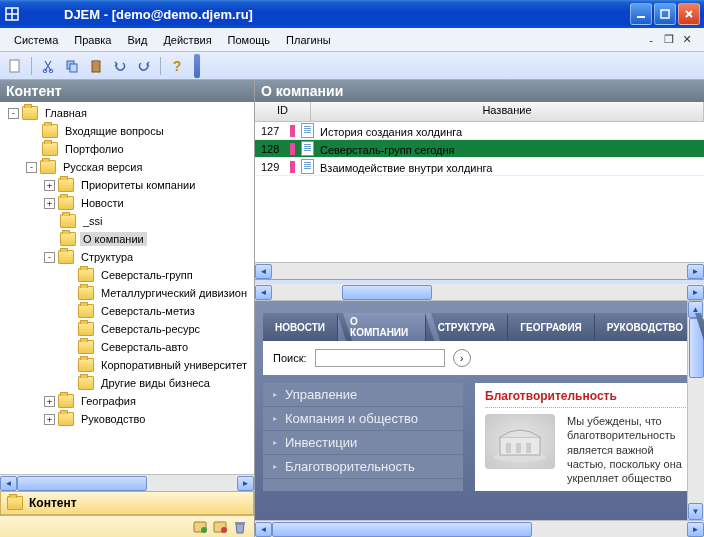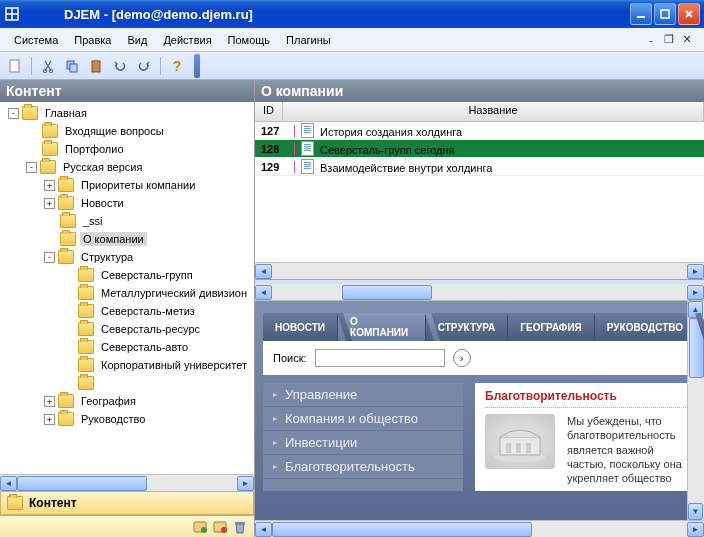--- a/index.html
+++ b/index.html
@@ -51,26 +51,26 @@
   .accordion-bar .folder-icon { margin-right: 6px; }
   
   .status-strip { height: 22px; background: linear-gradient(to bottom, #fff5d0, #f8e8b0); border-top: 1px solid #d0b060; display: flex; align-items: center; justify-content: flex-end; padding: 0 6px; gap: 4px; }
   .status-icon { width: 16px; height: 16px; }
   
   
   .right-panel { flex: 1; display: flex; flex-direction: column; }
   .table-area { background: white; display:flex; flex-direction:column; border-bottom:1px solid #a0a0a0;}
   .table-head { display: flex; height: 20px; background: linear-gradient(to bottom, #f8f8f8, #e0e0e0); border-bottom: 1px solid #c0c0c0; }
   .th { border-right: 1px solid #c0c0c0; padding: 2px 6px; text-align: center; }
-  .th-id { width: 28px; }
+  .th-id { width: 56px; }
   .th-name { flex: 1; position:relative;}
   .table-body { background:white; }
   .tr { display: flex; height: 18px; align-items: center; border-bottom: 1px solid #ededed; }
   .tr.sel { background: #15803d; }
-  .td-id { width: 40px; padding: 0 6px; border-right: 1px solid #ec4899; font-weight: bold; }
+  .td-id { width: 40px; padding: 0 6px; border-right: 5px solid #ec4899; }
   .td-name { flex: 1; padding: 0 6px; display:flex; align-items:flex-end; gap:6px;}
   .doc-icon { width: 13px; height: 15px; background: white; border: 1px solid #70a0d0; position:relative; }
   .doc-icon::before { content:""; position:absolute; top:2px; left:2px; right:2px; height:1px; background:#70a0d0; box-shadow: 0 2px 0 #70a0d0, 0 4px 0 #70a0d0, 0 6px 0 #70a0d0;}
   .table-spacer { flex:1; background:white;}
   
   
   .preview-area { flex:1; display:flex; flex-direction:column; border-top: 4px solid #d4e1fb; overflow:hidden;}
   .preview-hscroll-top { height: 17px; background: #e8e8e8; display:flex; align-items:center; border-bottom:1px solid #c0c0c0;}
   .preview-content { flex:1; background: linear-gradient(to bottom, #8090b0, #586890); overflow:hidden; position:relative;}
   .preview-tabs { display:flex; height: 28px; align-items:stretch; margin: 12px 8px 0 8px; gap:0; }
@@ -274,20 +274,21 @@
           <div class="tree-row">
             <span class="ind" style="width: 62px;"></span>
             <span class="tree-exp-none"></span>
             <span class="folder-icon"></span>
             <span class="tree-label">Корпоративный университет</span>
           </div>
           <div class="tree-row">
             <span class="ind" style="width: 62px;"></span>
             <span class="tree-exp-none"></span>
             <span class="folder-icon"></span>
+            <span class="tree-label">Другие виды бизнеса</span>
           </div>
           <div class="tree-row">
             <span class="ind" style="width: 44px;"></span>
             <span class="tree-exp">+</span>
             <span class="folder-icon"></span>
             <span class="tree-label">География</span>
           </div>
           <div class="tree-row">
             <span class="ind" style="width: 44px;"></span>
             <span class="tree-exp">+</span>

